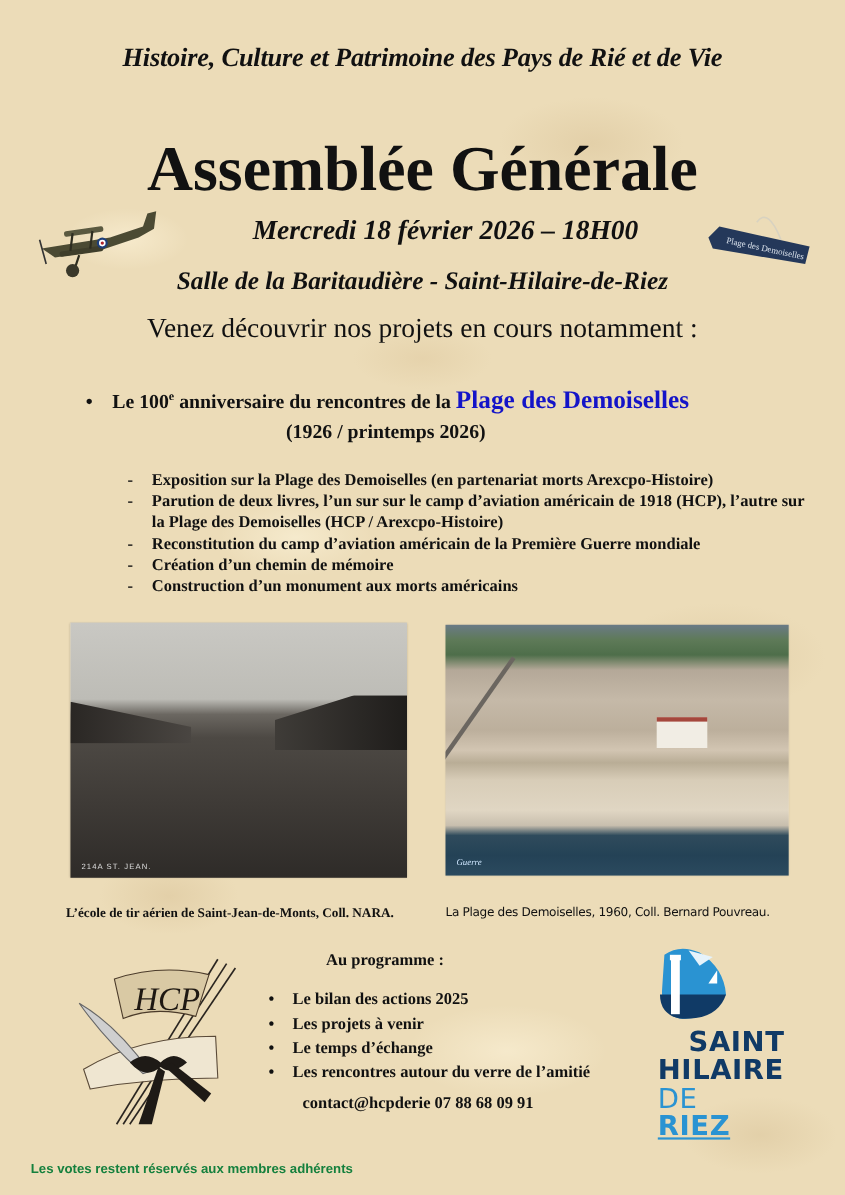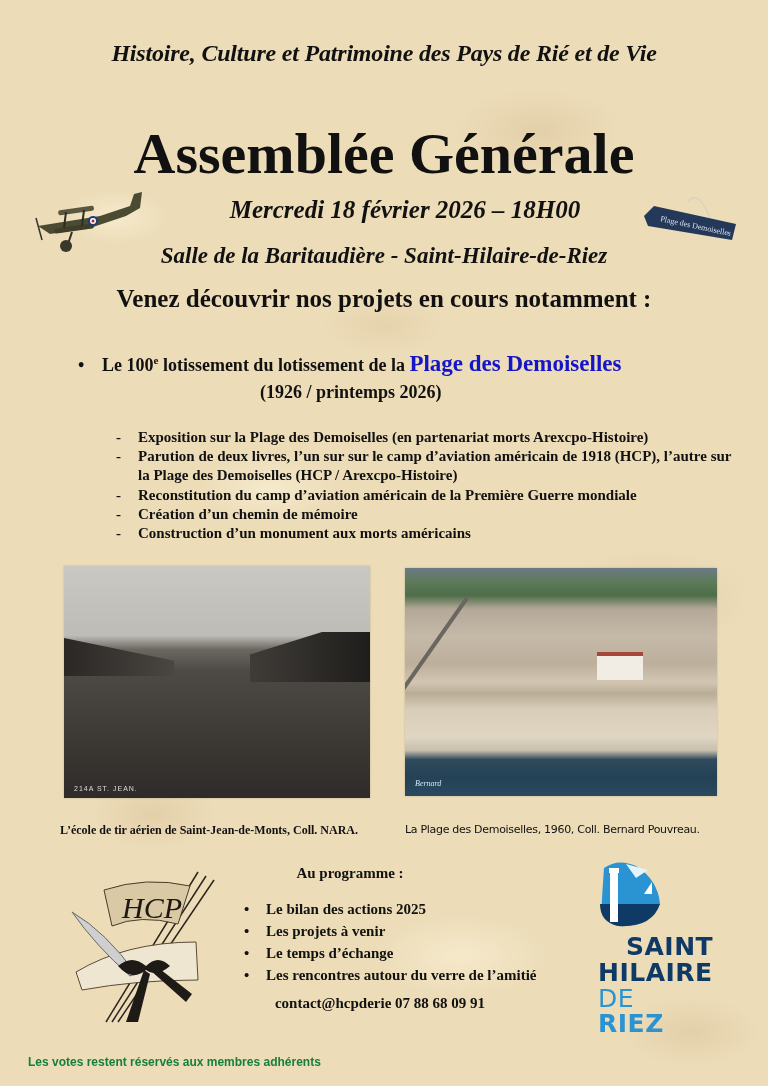--- a/index.html
+++ b/index.html
@@ -28,21 +28,21 @@
     top: 104px; font-size: 58px; font-weight: bold; letter-spacing: 0px; margin-top: 16px;
   }
   .date {
     top: 196px; left: 150px; width: 510px; text-align: center;
     font-size: 25px; font-weight: bold; font-style: italic;
   }
   .venue {
     top: 243px; font-size: 23px; font-weight: bold; font-style: italic;
   }
   .intro {
-    top: 285px; font-size: 25px; font-weight: bold;
+    top: 285px; font-size: 25px; font-weight: normal;
   }
   .anniv {
     top: 351px; left: 78px; font-size: 18px; font-weight: bold;
     white-space: nowrap;
   }
   .anniv .bullet { display: inline-block; width: 24px; }
   .anniv sup { font-size: 11px; vertical-align: 7px; }
   .anniv .highlight { color: #1414c8; font-size: 23px; }
   .anniv-dates {
     top: 382px; left: 260px; font-size: 18px; font-weight: bold;
@@ -125,21 +125,21 @@
   .sign { left: 640px; top: 188px; width: 100px; height: 60px; }
   .hcp-logo { left: 66px; top: 862px; width: 150px; height: 165px; }
   .shr-logo { left: 596px; top: 858px; width: 110px; height: 165px; }
   .shr-logo .txt {
     position: absolute; left: 2px; font-family: "DejaVu Sans", sans-serif;
     font-weight: bold; font-size: 25px; letter-spacing: 0.5px; line-height: 25px;
   }
   .shr-logo .l1 { top: 76px; color: #103a66; margin-left: 28px; }
   .shr-logo .l2 { top: 102px; color: #103a66; }
   .shr-logo .l3 { top: 128px; color: #2a93d2; font-weight: normal; }
-  .shr-logo .l3 b { font-weight: bold; }
+  .shr-logo .l3 b { font-weight: bold; text-decoration: underline; }
 </style>
 </head>
 <body>
 
 <div class="abs center org-name">Histoire, Culture et Patrimoine des Pays de Rié et de Vie</div>
 <div class="abs center title">Assemblée Générale</div>
 
 <div class="abs plane">
   <svg width="116" height="72" viewBox="0 0 116 72">
     <path d="M8 44 L70 34 L100 24 L104 12 L112 10 L110 26 L96 34 L60 46 L20 52 Z" fill="#4b4a33"></path>
@@ -163,42 +163,42 @@
     <path d="M48 14 Q58 0 70 30" stroke="#d8d2c0" stroke-width="1.5" fill="none"></path>
     <path d="M4 28 L14 18 L96 36 L92 52 L8 38 Z" fill="#24385a"></path>
     <text x="20" y="33" fill="#d8e0ea" font-size="8" font-family="Liberation Serif, serif" transform="rotate(12 20 33)">Plage des Demoiselles</text>
   </svg>
 </div>
 
 <div class="abs center venue">Salle de la Baritaudière - Saint-Hilaire-de-Riez</div>
 <div class="abs center intro">Venez découvrir nos projets en cours notamment :</div>
 
 <div class="abs anniv">
-  <span class="bullet">•</span><span>Le 100</span><sup>e</sup><span> lotissement du lotissement de la </span><span class="highlight">Plage des Demoiselles</span>
+  <span class="bullet">•</span><span>Le 100</span><sup>e</sup><span> anniversaire du rencontres de la </span><span class="highlight">Plage des Demoiselles</span>
 </div>
 <div class="abs anniv-dates">(1926 / printemps 2026)</div>
 
 <ul class="abs projects">
   <li><span class="dash">-</span><span>Exposition sur la Plage des Demoiselles (en partenariat morts Arexcpo-Histoire)</span></li>
   <li style="width:600px"><span class="dash">-</span><span>Parution de deux livres, l’un sur sur le camp d’aviation américain de 1918 (HCP), l’autre sur la Plage des Demoiselles (HCP / Arexcpo-Histoire)</span></li>
   <li><span class="dash">-</span><span>Reconstitution du camp d’aviation américain de la Première Guerre mondiale</span></li>
   <li><span class="dash">-</span><span>Création d’un chemin de mémoire</span></li>
   <li><span class="dash">-</span><span>Construction d’un monument aux morts américains</span></li>
 </ul>
 
 <div class="abs photo photo-left">
   <div class="hangar-l"></div>
   <div class="hangar-r"></div>
   <div class="stamp">214A ST. JEAN.</div>
 </div>
 
 <div class="abs photo photo-right">
   <div class="road"></div>
   <div class="building"></div>
-  <div class="stamp">Bernard</div>
+  <div class="stamp">Guerre</div>
 </div>
 
 <div class="abs caption-left">L’école de tir aérien de Saint-Jean-de-Monts, Coll. NARA.</div>
 <div class="abs caption-right">La Plage des Demoiselles, 1960, Coll. Bernard Pouvreau.</div>
 
 <div class="abs hcp-logo">
   <svg width="150" height="165" viewBox="0 0 150 165">
     <line x1="40" y1="160" x2="132" y2="10" stroke="#2a2520" stroke-width="1.5"></line>
     <line x1="46" y1="160" x2="140" y2="14" stroke="#2a2520" stroke-width="1.5"></line>
     <line x1="52" y1="160" x2="148" y2="18" stroke="#2a2520" stroke-width="1.5"></line>

